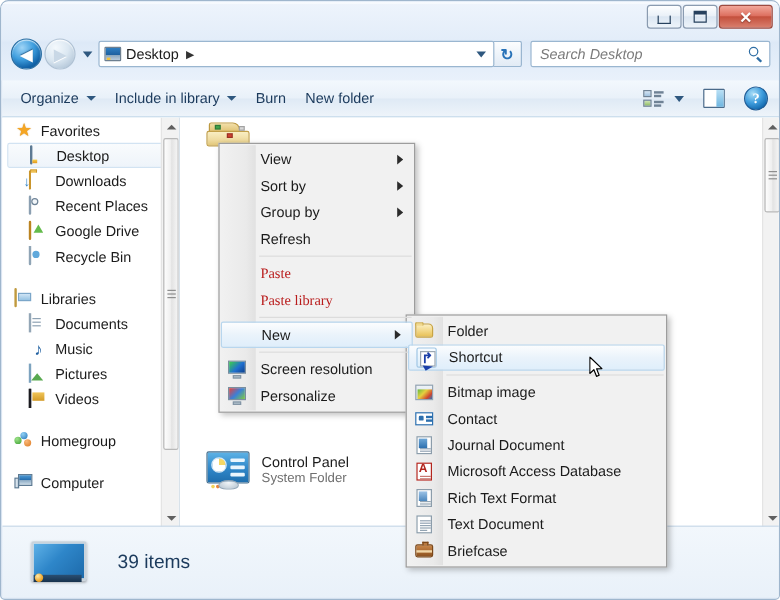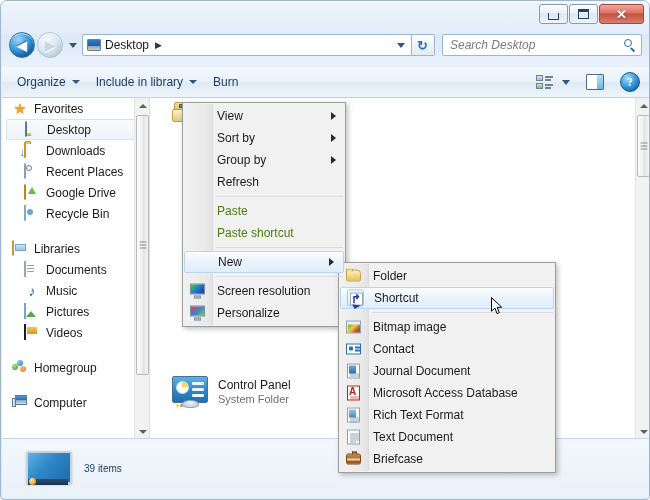--- a/index.html
+++ b/index.html
@@ -791,22 +791,22 @@
     background: linear-gradient(to bottom, #2a4f73, #17324d);
   }
   .st-orb {
     position: absolute;
     left: 3px; bottom: 2px;
     width: 7px; height: 7px;
     border-radius: 50%;
     background: radial-gradient(circle at 35% 30%, #ffe9a8 0%, #f0a92e 60%, #c87b16 100%);
   }
   .status-text {
-    margin-left: 12px;
-    font-size: 10px;
+    margin-left: 26px;
+    font-size: 16px;
     color: #1b3a5c;
   }
 
   
   .ctx-menu {
     position: absolute;
     box-sizing: border-box;
     background: #f1f1f1;
     border: 1px solid #9d9d9d;
     box-shadow: 2px 2px 5px rgba(0,0,0,0.25);
@@ -830,21 +830,21 @@
     display: flex;
     align-items: center;
     height: 22px;
     padding-left: 34px;
     padding-right: 22px;
     font-size: 12px;
     color: #1b1b1b;
     cursor: default;
     z-index: 2;
   }
-  .ctx-item.disabled { color: #4d7c0f; }
+  .ctx-item.disabled { color: #b91c1c; font-family: Liberation Serif, serif; }
   .ctx-item.hl {
     background: linear-gradient(to bottom, #fcfdfe 0%, #eaf3fb 50%, #dfeefb 100%);
     border: 1px solid #b8d6ee;
     border-radius: 2px;
     margin: 0 1px;
     padding-left: 33px;
     height: 22px;
     box-sizing: border-box;
   }
   .ctx-sep {
@@ -1126,20 +1126,23 @@
       <div class="tb-item">
         <span>Organize</span>
         <span class="tb-caret"></span>
       </div>
       <div class="tb-item">
         <span>Include in library</span>
         <span class="tb-caret"></span>
       </div>
       <div class="tb-item">
         <span>Burn</span>
+      </div>
+      <div class="tb-item">
+        <span>New folder</span>
       </div>
       <div class="tb-spacer"></div>
       <div class="tb-right">
         <div class="tb-icon-view">
           <span class="vw-sq a"></span>
           <span class="vw-sq b"></span>
           <span class="vw-ln l1"></span>
           <span class="vw-ln l2"></span>
           <span class="vw-ln l3"></span>
           <span class="vw-ln l4"></span>
@@ -1306,21 +1309,21 @@
 
     <div class="statusbar">
       <div class="status-icon">
         <span class="st-monitor"></span>
         <span class="st-taskbar"></span>
         <span class="st-orb"></span>
       </div>
       <div class="status-text">39 items</div>
     </div>
 
-    <div class="ctx-menu" style="left:181px; top:101px; width:164px;">
+    <div class="ctx-menu" style="left:181px; top:118px; width:164px;">
       <div class="ctx-gutter"></div>
       <div class="ctx-gutter-line"></div>
 
       <div class="ctx-item">
         <span>View</span>
         <span class="ctx-arrow"></span>
       </div>
       <div class="ctx-item">
         <span>Sort by</span>
         <span class="ctx-arrow"></span>
@@ -1332,21 +1335,21 @@
       <div class="ctx-item">
         <span>Refresh</span>
       </div>
 
       <div class="ctx-sep"></div>
 
       <div class="ctx-item disabled">
         <span>Paste</span>
       </div>
       <div class="ctx-item disabled">
-        <span>Paste shortcut</span>
+        <span>Paste library</span>
       </div>
 
       <div class="ctx-sep"></div>
 
       <div class="ctx-item hl">
         <span>New</span>
         <span class="ctx-arrow"></span>
       </div>
 
       <div class="ctx-sep"></div>

